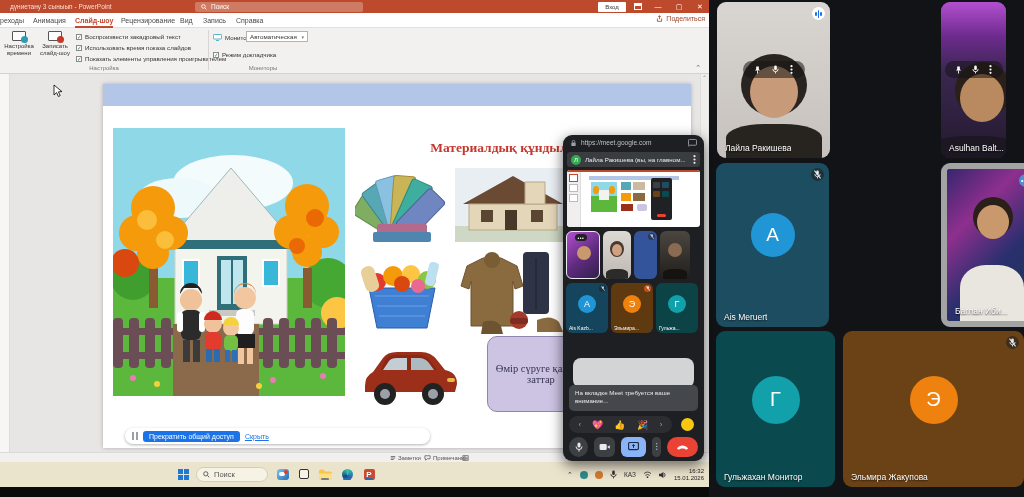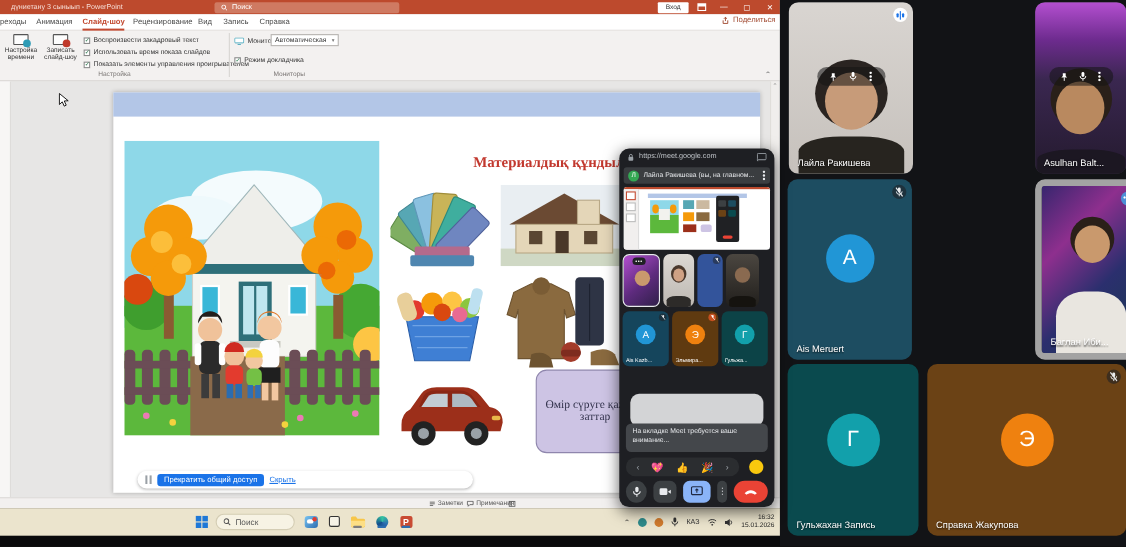--- a/index.html
+++ b/index.html
@@ -488,21 +488,21 @@
       </div>
       <div class="badge speak">
           <span class="eq">
             <i style="height:4px"></i>
             <i style="height:8px"></i>
             <i style="height:4px"></i>
           </span>
         </div>
       <div class="tile-name ellip">Лайла Ракишева</div>
     </div>
-    <div class="abs tile" style="left:232px; top:2px; width:83px; height:156px">
+    <div class="abs tile" style="left:232px; top:2px; width:65px; height:156px">
       <div class="photo" style="background:linear-gradient(#b44fd0 0%,#6d2b8e 22%,#3a2750 45%,#241a2e 100%)">
         <span class="head" style="left:14px; top:60px; width:56px; height:56px; background:#2a2019"></span>
         <span class="head" style="left:19px; top:72px; width:44px; height:48px; background:#b9895f"></span>
         <span class="shoulders" style="width:80px; height:22px; background:#1c1722"></span>
       </div>
       <div class="hover-pill" style="width:58px">
         <svg width="7" height="8" viewBox="0 0 8 9" fill="#fff">
             <path d="M2.5 0.5h3v3l1.5 1.5h-6L2.5 3.5z"></path>
             <line x1="4" y1="5" x2="4" y2="8.5" stroke="#fff"></line>
           </svg>
@@ -537,33 +537,33 @@
         <span class="head" style="left:26px; top:28px; width:40px; height:40px; background:#2a2019"></span>
         <span class="head" style="left:30px; top:36px; width:32px; height:34px; background:#c9996d"></span>
         <span class="shoulders" style="width:64px; height:56px; background:#e9e6e0"></span>
       </div>
       <div class="badge dots">•••</div>
       <div class="tile-name ellip">Баглан Иби...</div>
     </div>
 
     <div class="abs tile" style="left:7px; top:331px; width:119px; height:156px; background:#0a4a4e">
       <div class="avatar-circle" style="width:48px; height:48px; background:#12a0ab; font-size:20px">Г</div>
-      <div class="tile-name ellip">Гульжахан Запись</div>
+      <div class="tile-name ellip">Гульжахан Монитор</div>
     </div>
     <div class="abs tile" style="left:134px; top:331px; width:181px; height:156px; background:#6b4215">
       <div class="avatar-circle" style="width:48px; height:48px; background:#ef810f; font-size:20px">Э</div>
       <div class="badge">
         <svg width="7" height="9" viewBox="0 0 8 10">
             <rect x="2.5" y="0.5" width="3" height="5" rx="1.5" fill="#e8eaed"></rect>
             <path d="M1 4.5a3 3 0 0 0 6 0" fill="none" stroke="#e8eaed"></path>
             <line x1="4" y1="7.5" x2="4" y2="9.5" stroke="#e8eaed"></line>
             <line x1="0.5" y1="0.5" x2="7.5" y2="9.5" stroke="#e8eaed" stroke-width="1.2"></line>
           </svg>
       </div>
-      <div class="tile-name ellip">Справка Жакупова</div>
+      <div class="tile-name ellip">Эльмира Жакупова</div>
     </div>
   </div>
 
   <div id="pip" class="abs">
     <div id="pip-url" class="abs">
       <svg width="7" height="8" viewBox="0 0 8 9">
           <rect x="1.5" y="4" width="5" height="4" rx="1" fill="#9aa0a6"></rect>
           <path d="M2.5 4V3a1.5 1.5 0 0 1 3 0v1" fill="none" stroke="#9aa0a6"></path>
         </svg>
       <span style="flex:1">https://meet.google.com</span>

